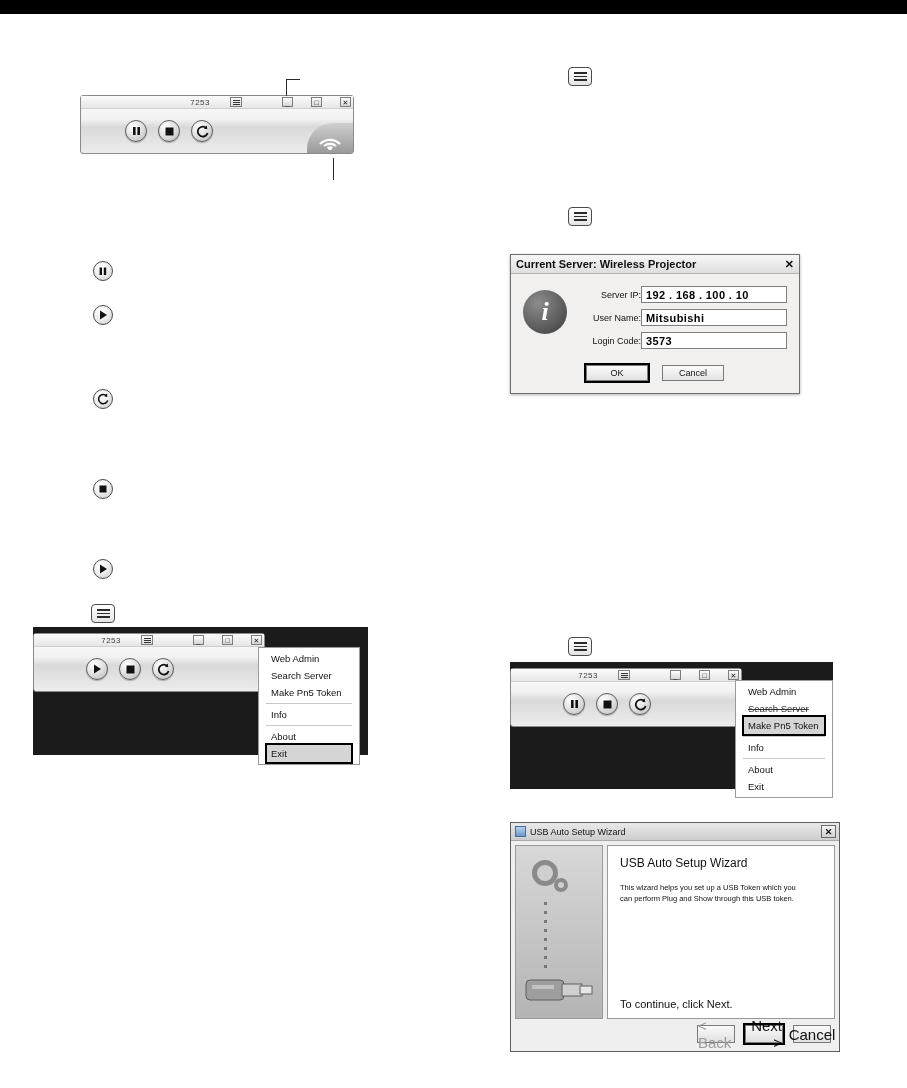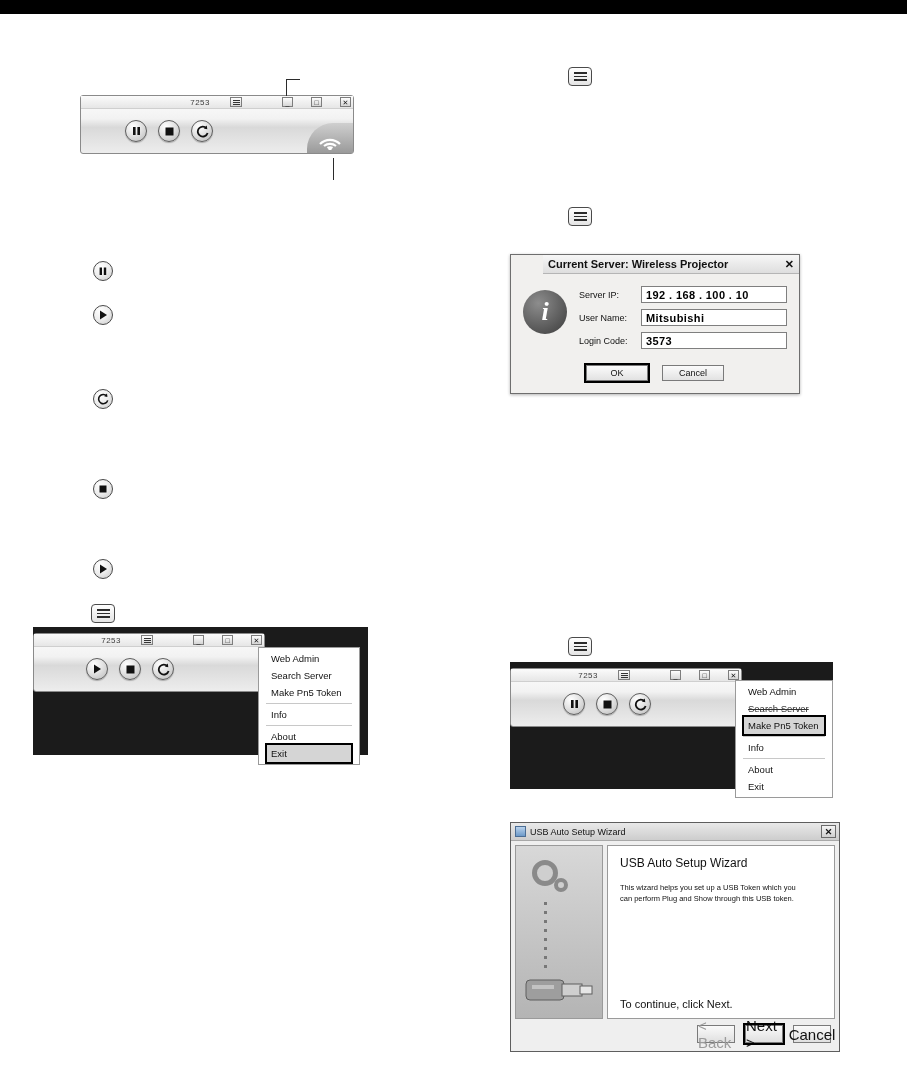--- a/index.html
+++ b/index.html
@@ -113,37 +113,37 @@
     border: 1px solid #6e6e6e;
     background: #f1f0ee;
     box-shadow: 0 1px 3px rgba(0,0,0,.3);
   }
   .dlg-title {
     height: 19px;
     background: linear-gradient(to bottom,#f7f7f7,#dedede);
     border-bottom: 1px solid #b5b5b5;
     display: flex; align-items: center; justify-content: space-between;
     padding: 0 5px;
-    font-size: 11px; font-weight: bold; color: #111; margin-left: 32px;
+    font-size: 11px; font-weight: bold; color: #111;
   }
   .dlg-title .x { font-size: 11px; font-weight: bold; }
   .dlg-body { display: flex; padding: 12px 12px 6px 12px; }
   .info-circle {
     width: 44px; height: 44px; border-radius: 50%;
     background: radial-gradient(circle at 35% 30%, #8d8d8d, #3b3b3b);
     color: #fff;
     display:flex; align-items:center; justify-content:center;
     font-family: "Liberation Serif", serif;
     font-style: italic; font-weight: bold; font-size: 26px;
     margin-right: 12px; margin-top: 4px;
     flex: none;
   }
   .field-rows { flex: 1; }
   .frow { display:flex; align-items:center; margin-bottom: 6px; }
-  .flabel { width: 62px; font-size: 9px; color: #111; }
+  .flabel { width: 62px; font-size: 9px; color: #111; text-align: right; }
   .finput {
     flex: 1;
     border: 1px solid #7f7f7f;
     background: #fff;
     height: 17px;
     font-size: 11px;
     font-weight: bold;
     color: #000;
     padding: 0 4px;
     display: flex; align-items: center;
@@ -221,21 +221,21 @@
     background:#efefef;
   }
   .wbtn {
     width: 38px; height: 18px;
     border: 1px solid #7a7a7a;
     background: linear-gradient(to bottom,#fafafa,#e0e0e0);
     font-size: 15px; color: #111;
     display:flex; align-items:center; justify-content:center;
   }
   .wbtn.disabled { color: #9b9b9b; }
-  .wbtn.focusbox { outline: 2px solid #000; }
+  .wbtn.focusbox { outline: 2px solid #000; text-align: right; }
 
   
   .bullet-ico {
     position: absolute;
     width: 20px; height: 20px;
     border-radius: 50%;
     border: 1px solid #4a4a4a;
     background: radial-gradient(circle at 35% 28%, #ffffff 0%, #ededed 50%, #c7c7c7 100%);
     display:flex; align-items:center; justify-content:center;
   }

